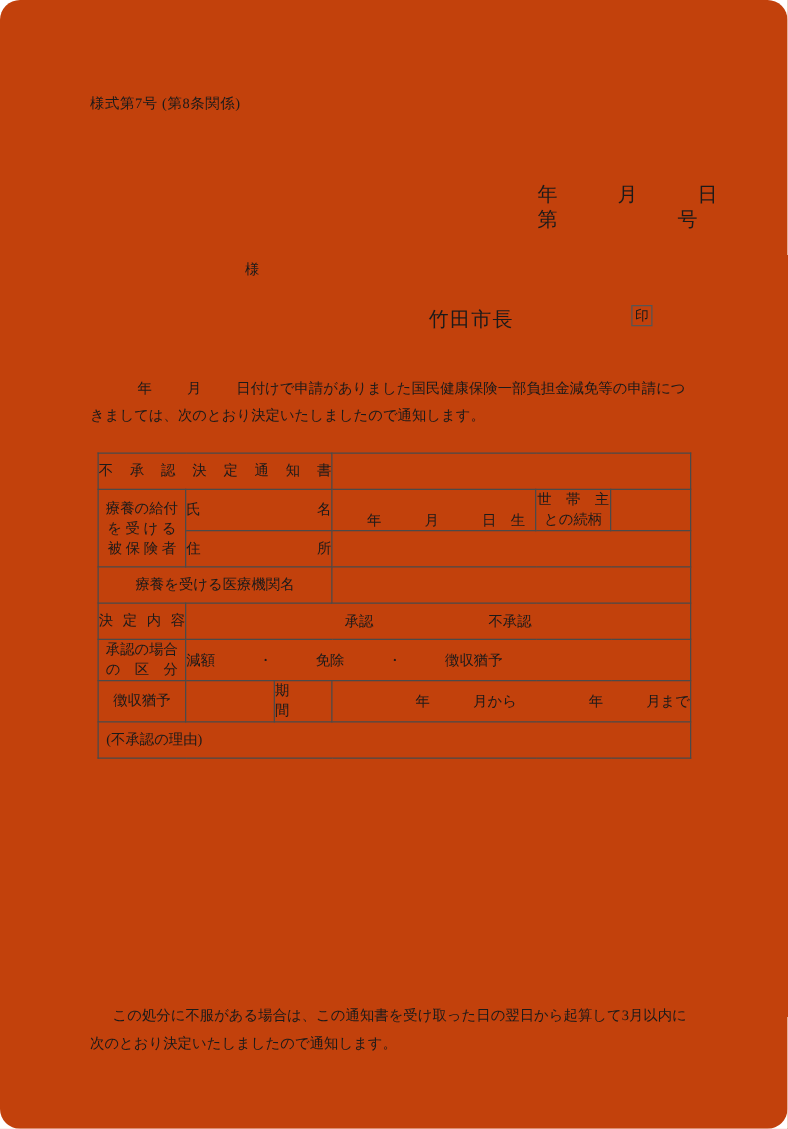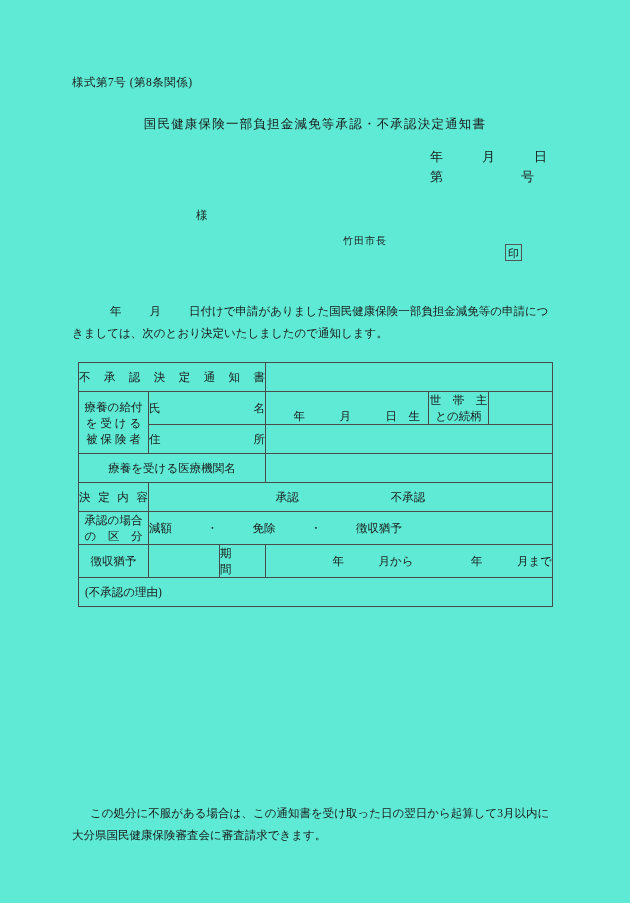--- a/index.html
+++ b/index.html
@@ -9,22 +9,23 @@
     background: #ffffff;
   }
   body {
     font-family: "Liberation Serif", "DejaVu Serif", serif;
     color: #1a1a1a;
   }
   #page {
     position: relative;
     width: 630px;
     height: 903px;
-    background: #5eead4;
+    background: #c2410c;
     overflow: hidden;
+    border-radius: 16px;
   }
 
   
   .abs { position: absolute; }
   .nowrap { white-space: nowrap; }
 
   
   .form-no {
     left: 72px;
     top: 75px;
@@ -37,37 +38,37 @@
     width: 630px;
     text-align: center;
     font-size: 12.5px;
     letter-spacing: 1.2px;
   }
 
   
   .meta-block {
     left: 430px;
     top: 147px;
-    font-size: 13px;
+    font-size: 16px;
     line-height: 20px;
   }
   .meta-row { display: block; white-space: pre; }
 
   
   .addressee {
     left: 196px;
     top: 208px;
     font-size: 11.5px;
   }
 
   
   .issuer {
     left: 343px;
-    top: 234px;
-    font-size: 10px;
+    top: 246px;
+    font-size: 16px;
     letter-spacing: 1px;
   }
   .seal-box {
     left: 505px;
     top: 244px;
     width: 17px;
     height: 17px;
     border: 1px solid #555;
     font-size: 11px;
     line-height: 17px;
@@ -171,21 +172,20 @@
   }
   .footer-para .lead { padding-left: 18px; }
 </style>
 </head>
 <body>
 
 <div id="page">
 
   <div class="abs form-no nowrap">様式第7号 (第8条関係)</div>
 
-  <div class="abs doc-title nowrap">国民健康保険一部負担金減免等承認・不承認決定通知書</div>
 
   <div class="abs meta-block">
     <span class="meta-row">年　　　月　　　日</span>
     <span class="meta-row">第　　　　　　号</span>
   </div>
 
   <div class="abs addressee nowrap">様</div>
 
   <div class="abs issuer nowrap">竹田市長</div>
   <div class="abs seal-box">印</div>
@@ -262,16 +262,16 @@
         <td class="reason-cell" colspan="6">
           <div class="reason-label">(不承認の理由)</div>
         </td>
       </tr>
 
     </tbody>
   </table>
 
   <div class="abs footer-para">
     <span class="lead">この処分に不服がある場合は、この通知書を受け取った日の翌日から起算して3月以内に</span><br>
-    <span>大分県国民健康保険審査会に審査請求できます。</span>
+    <span>次のとおり決定いたしましたので通知します。</span>
   </div>
 
 </div>
 
 </body></html>

